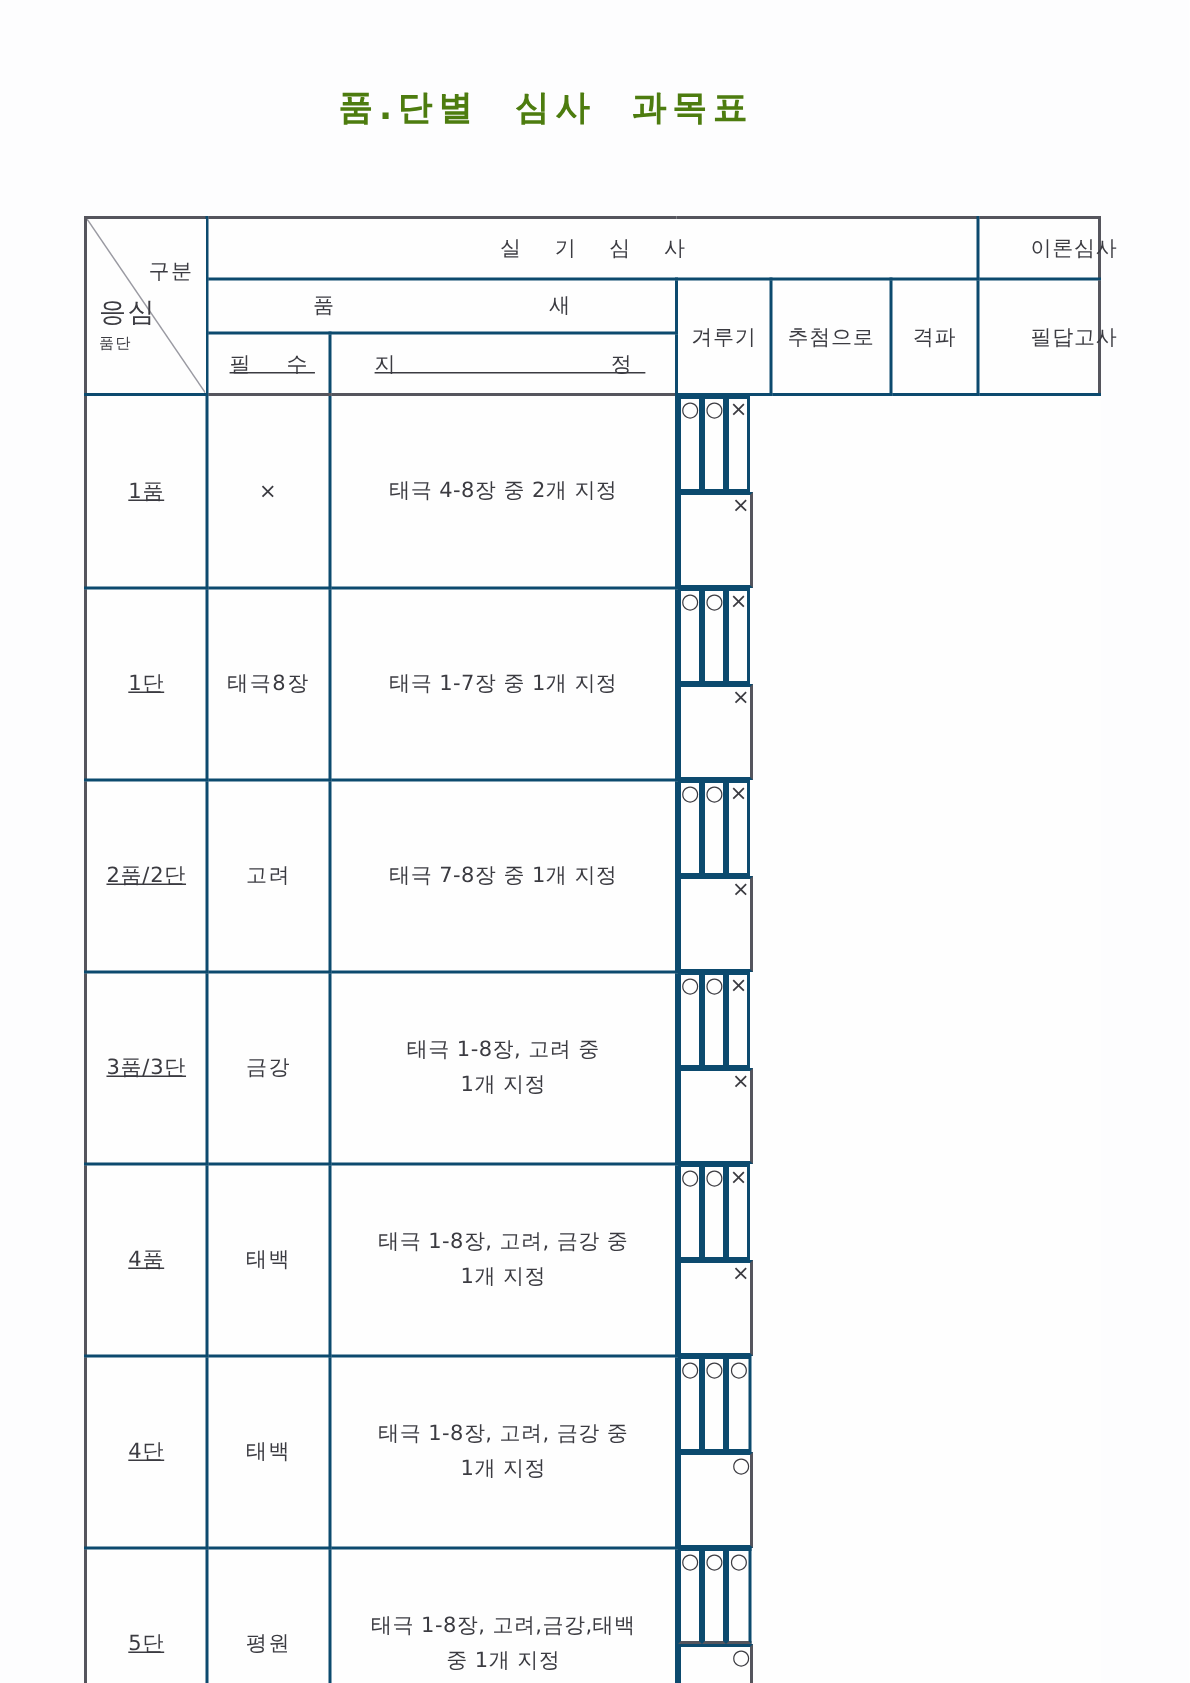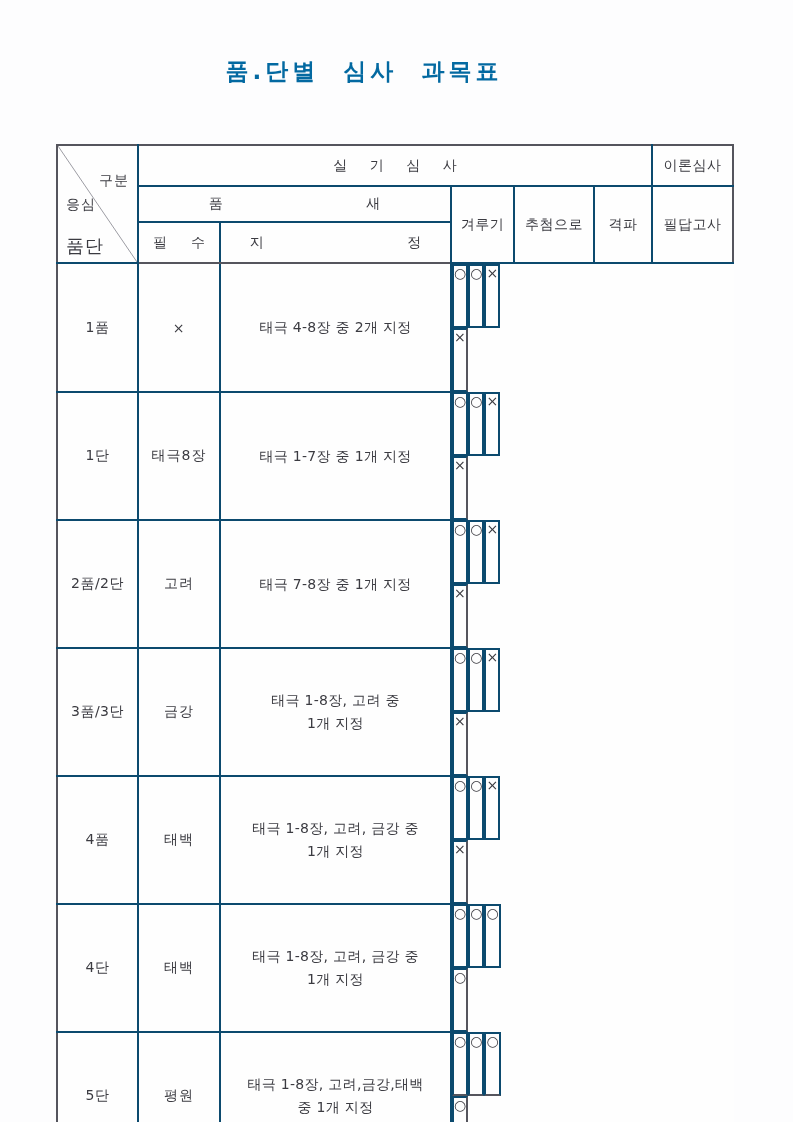--- a/index.html
+++ b/index.html
@@ -26,21 +26,21 @@
   
   .doc-title {
     position: absolute;
     left: 0;
     top: 56px;
     width: 728px;
     text-align: center;
     font-size: 23px;
     font-weight: 700;
     letter-spacing: 4px;
-    color: #0369a1;
+    color: #4d7c0f;
     white-space: pre;
   }
 
   
   .grade-table {
     position: absolute;
     left: 56px;
     top: 144px;
     width: 676px;
     border-collapse: collapse;
@@ -51,22 +51,22 @@
   .grade-table th {
     border: 2px solid #0c4a6e;
     padding: 0;
     font-weight: 400;
     font-size: 14px;
     color: #3b3b41;
     text-align: center;
     vertical-align: middle;
     background: #fefefe;
   }
-  .grade-table .outer-left   { border-left-width: 2px;  border-left-color: #55555d; }
-  .grade-table .outer-right  { border-right-width: 2px; border-right-color: #55555d; }
+  .grade-table .outer-left   { border-left-width: 2px;  border-left-color: #55555d; text-decoration: underline; }
+  .grade-table .outer-right  { border-right-width: 2px; border-right-color: #55555d; padding-left: 34px; }
   .grade-table .outer-top    { border-top-width: 2px;   border-top-color: #55555d; }
   .grade-table .outer-bottom { border-bottom-width: 2px;border-bottom-color: #55555d; }
   .grade-table .thick-bottom { border-bottom-width: 2px;border-bottom-color: #55555d; }
 
   
   .corner-cell {
     position: relative;
     height: 116px;
     overflow: hidden;
   }
@@ -82,40 +82,40 @@
     right: 8px;
     top: 26px;
     font-size: 14px;
     letter-spacing: 1px;
     white-space: pre;
   }
   .corner-label-bot1 {
     position: absolute;
     left: 8px;
     top: 50px;
-    font-size: 14px;
+    font-size: 18px;
     letter-spacing: 1px;
     white-space: pre;
   }
   .corner-label-bot2 {
     position: absolute;
     left: 8px;
-    top: 88px;
-    font-size: 18px;
+    top: 76px;
+    font-size: 10px;
     letter-spacing: 1px;
     white-space: pre;
   }
 
   .hdr-wide { letter-spacing: 9px; text-indent: 9px; font-size: 14.5px; white-space: pre; }
   .hdr-mid  { letter-spacing: 5px; text-indent: 5px; font-size: 14.5px; white-space: pre; }
   .hdr-plain{ letter-spacing: 0.5px; font-size: 14.5px; white-space: pre; }
 
   .h-row1 { height: 41px; }
   .h-row2 { height: 34px; }
-  .h-row3 { height: 41px; }
+  .h-row3 { height: 41px; text-decoration: underline; }
 
   .body-row td { height: 60px; }
 
   .cell-grade   { font-size: 14.5px; letter-spacing: 0.5px; white-space: pre; }
   .cell-req     { font-size: 14.5px; letter-spacing: 1px; white-space: pre; }
   .cell-desig   {
     text-align: left;
     padding-left: 13px;
     padding-right: 6px;
     font-size: 14.5px;

